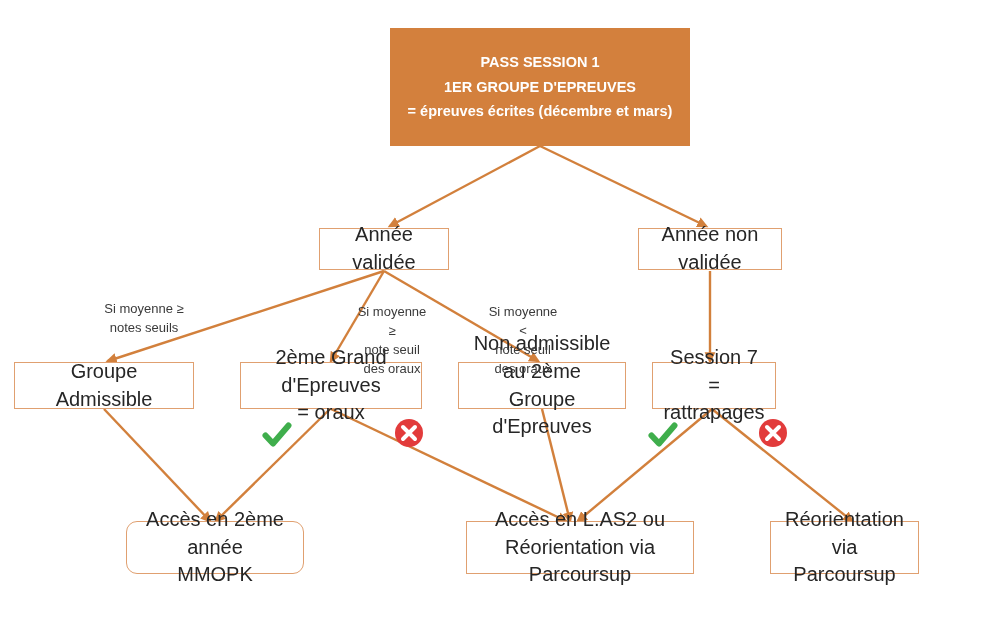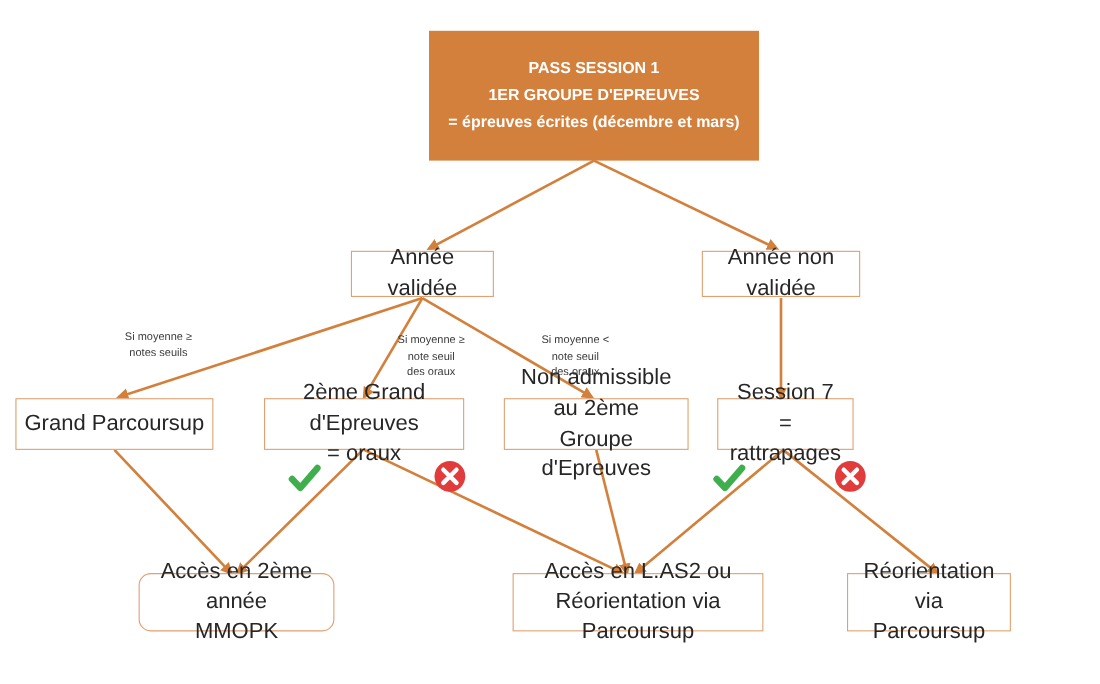--- a/index.html
+++ b/index.html
@@ -48,21 +48,21 @@
     line-height: 1.72;
   }
   .node .txt {
     padding: 0 6px;
     white-space: pre-line;
   }
   .edge-label {
     position: absolute;
     text-align: center;
     color: #3a3a3a;
-    font-size: 10px;
+    font-size: 13px;
     line-height: 1.45;
     white-space: pre-line;
     z-index: 4;
   }
   .mark {
     position: absolute;
     z-index: 5;
     display: block;
   }
 </style>
@@ -113,21 +113,21 @@
 
   <div class="node" style="left:319px; top:228px; width:130px; height:42px;">
     <span class="txt">Année validée</span>
   </div>
 
   <div class="node" style="left:638px; top:228px; width:144px; height:42px;justify-content:flex-end;">
     <span class="txt">Année non validée</span>
   </div>
 
   <div class="node" style="left:14px; top:362px; width:180px; height:47px;">
-    <span class="txt">Grand Parcoursup</span>
+    <span class="txt">Groupe Admissible</span>
   </div>
 
   <div class="node" style="left:240px; top:362px; width:182px; height:47px;">
     <span class="txt">2ème Grand d'Epreuves
 = oraux</span>
   </div>
 
   <div class="node" style="left:458px; top:362px; width:168px; height:47px;">
     <span class="txt">Non admissible au 2ème
 Groupe d'Epreuves</span>

